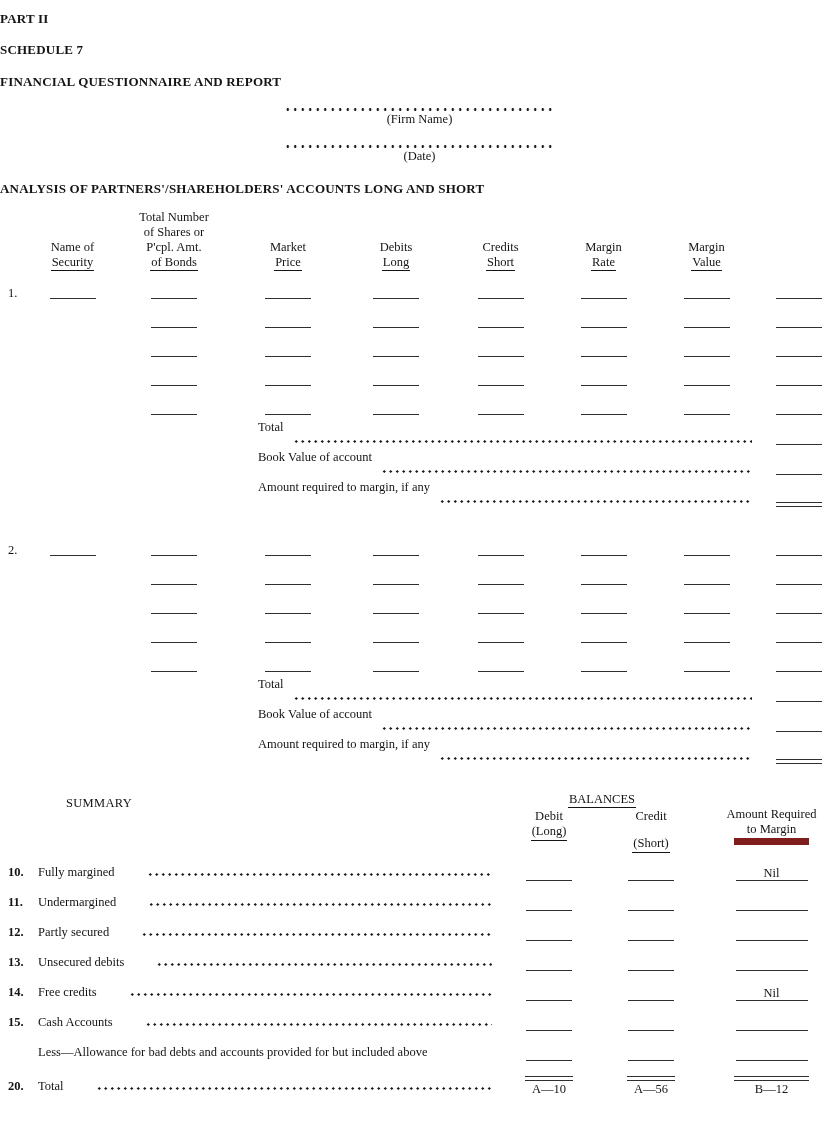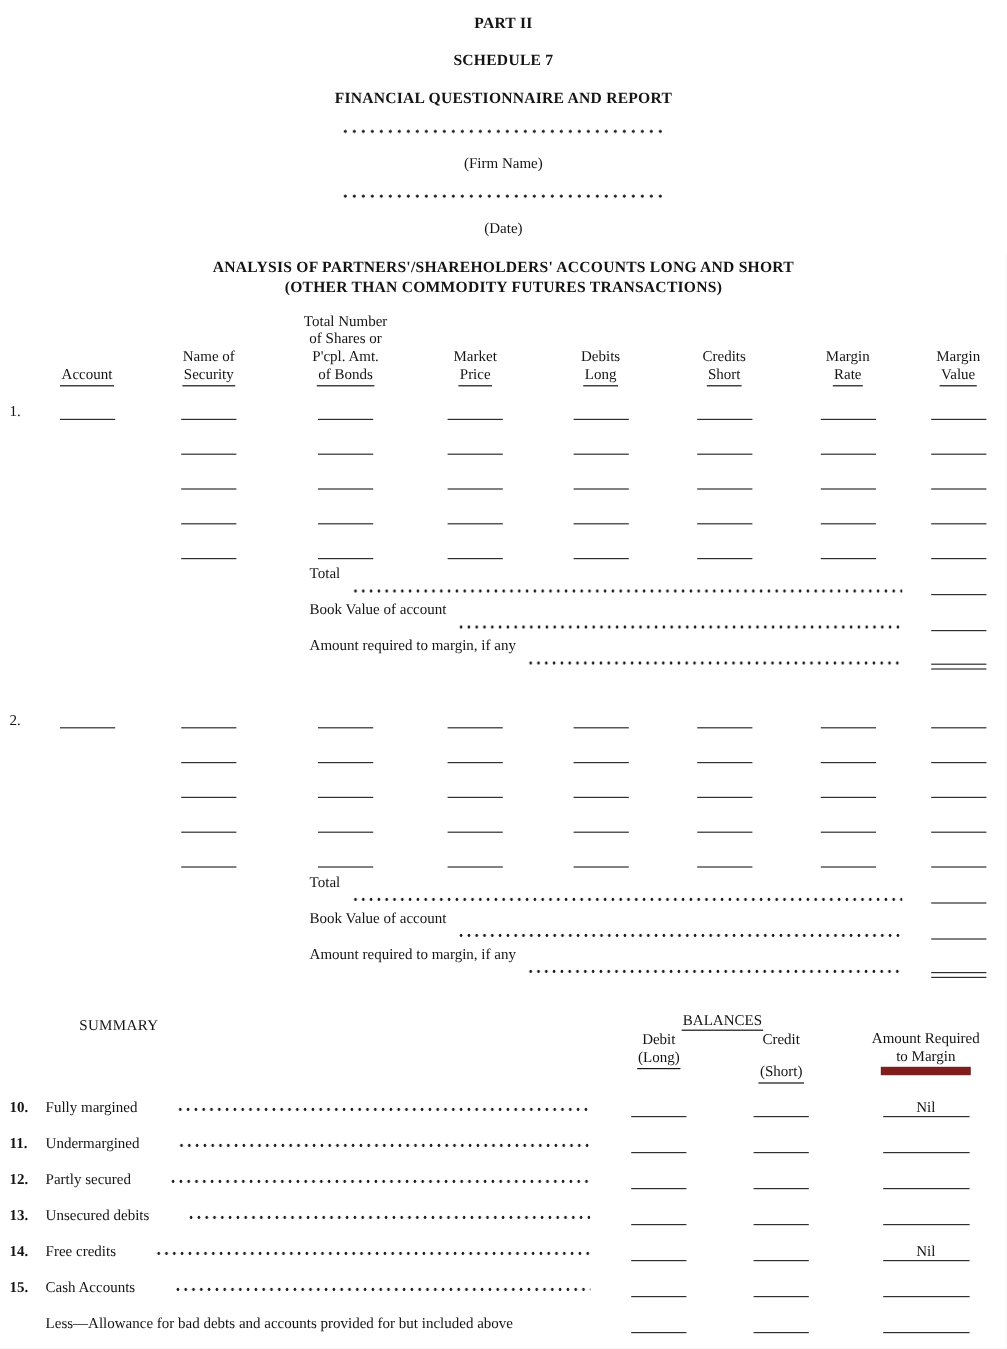--- a/index.html
+++ b/index.html
@@ -5,29 +5,29 @@
   html,body { margin:0; padding:0; background:#e9e9e9; }
   .page {
     position:relative; width:839px; height:1124px; margin:0 auto;
     background:#ffffff; color:#141414; overflow:hidden;
     font-family:"Liberation Serif","DejaVu Serif",serif;
     font-size:12.5px; line-height:1.25;
   }
 
   
   .doc-header { padding-top:11px; }
-  .h1 { font-weight:700; font-size:13px; text-align:center; letter-spacing:.2px; }
+  .h1 { font-weight:700; font-size:13px; text-align:left; letter-spacing:.2px; }
   .h1 + .h1 { margin-top:15px; }
   .fill-group { margin-top:17px; }
   .dotline {
     width:272px; height:5px; margin:0 auto;
     background-image:radial-gradient(circle,#1c1c1c 1.1px,transparent 1.5px);
     background-size:7.5px 5px; background-repeat:repeat-x; background-position:0 100%;
   }
-  .cap { text-align:center; margin-top:17px; }
+  .cap { text-align:center; margin-top:0; }
   .analysis { margin-top:16px; }
   .analysis .h1 + .h1 { margin-top:0; }
 
   
   .grid { display:grid; grid-template-columns:30px 85px 118px 110px 106px 103px 103px 103px 81px; }
   .thead { margin-top:13px; }
   .th {
     display:flex; flex-direction:column; justify-content:flex-end; align-items:center;
     text-align:left; line-height:1.18;
   }
@@ -91,29 +91,25 @@
       <div class="cap">(Firm Name)</div>
     </div>
 
     <div class="fill-group">
       <div class="dotline"></div>
       <div class="cap">(Date)</div>
     </div>
 
     <div class="analysis">
       <div class="h1">ANALYSIS OF PARTNERS'/SHAREHOLDERS' ACCOUNTS LONG AND SHORT</div>
-      <div class="h1">(OTHER THAN COMMODITY FUTURES TRANSACTIONS)</div>
     </div>
   </div>
 
   <div class="grid thead">
     <div class="th"></div>
-    <div class="th">
-        <span class="u">Account</span>
-      </div>
     <div class="th">
         <span>Name of</span>
         <span class="u">Security</span>
       </div>
     <div class="th">
         <span>Total Number</span>
         <span>of Shares or</span>
         <span>P'cpl. Amt.</span>
         <span class="u">of Bonds</span>
       </div>

